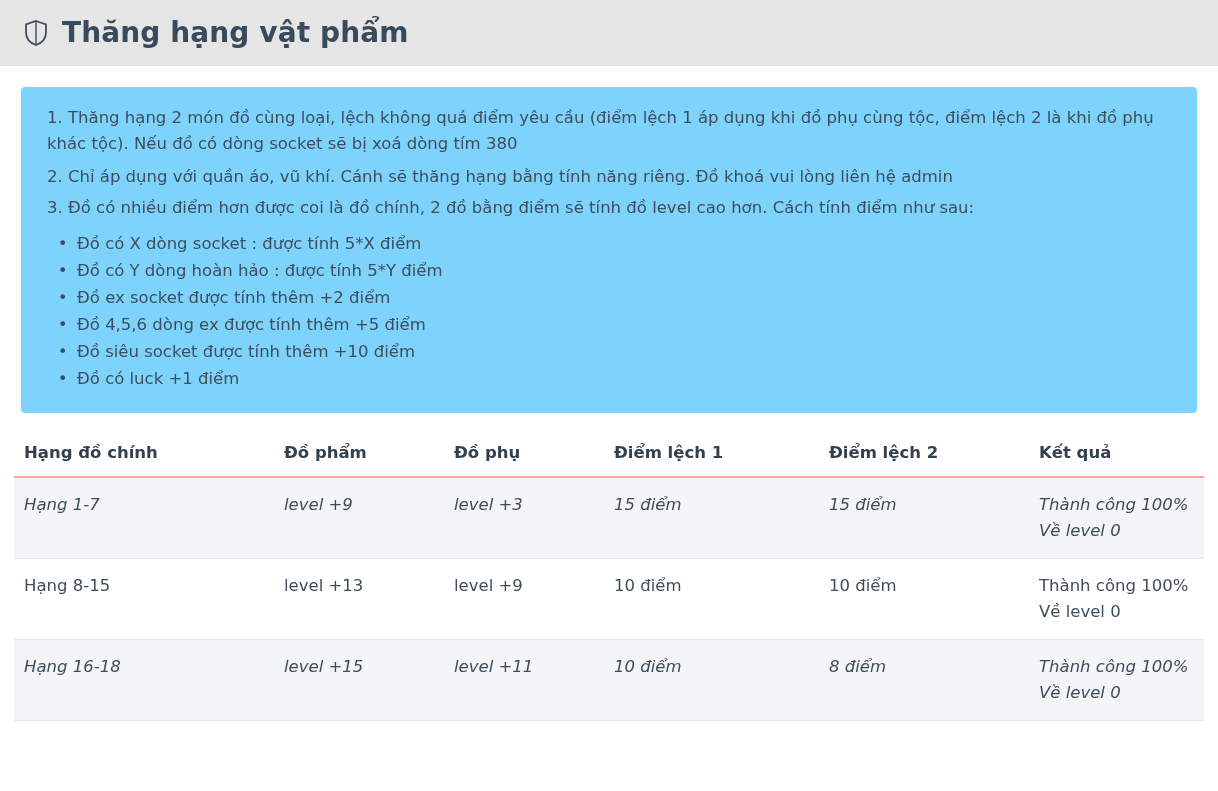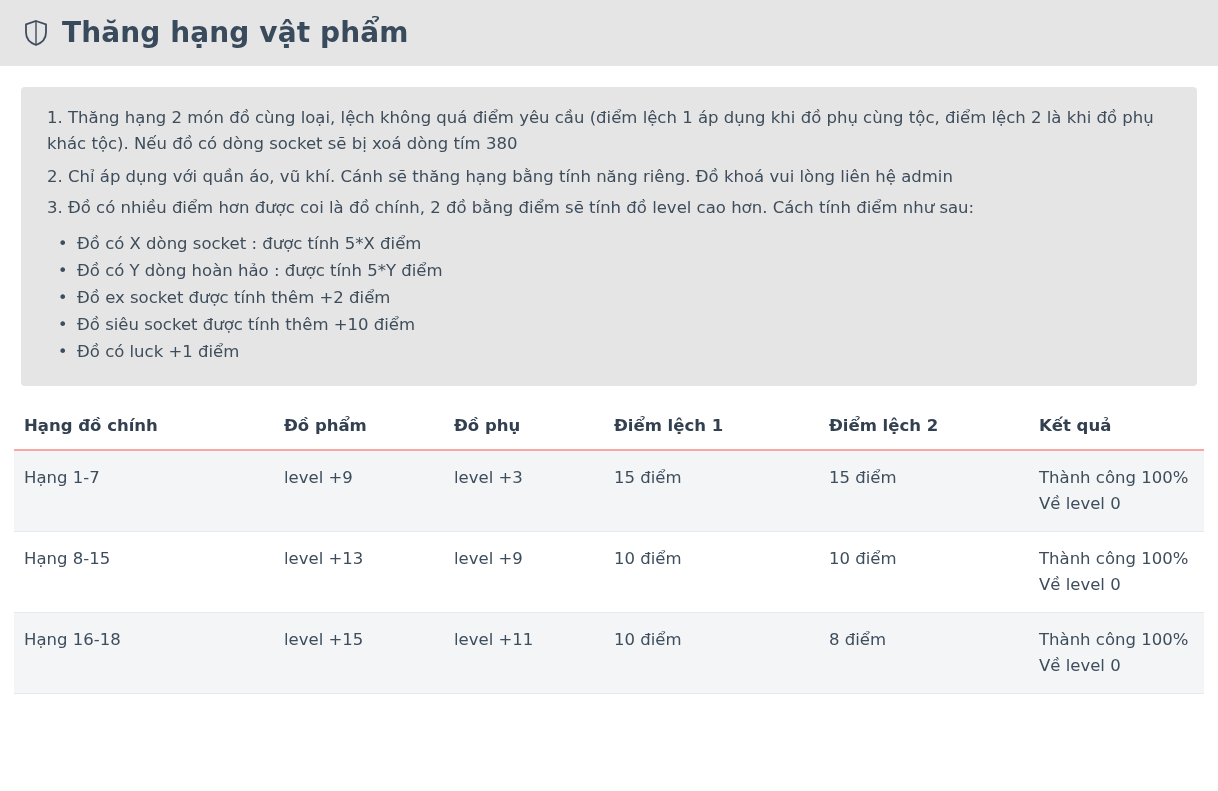--- a/index.html
+++ b/index.html
@@ -42,21 +42,21 @@
   .header-title {
     font-size: 28px;
     font-weight: bold;
     color: #384a5b;
     letter-spacing: 0.1px;
     line-height: 34px;
   }
   
   .notice {
     margin: 21px 21px 0 21px;
-    background: #e5e5e5;
+    background: #7dd3fc;
     border-radius: 4px;
     padding: 18px 26px 20px 26px;
     box-sizing: border-box;
     width: 1176px;
   }
   .notice p {
     margin: 0 0 5px 0;
     font-size: 16.5px;
     line-height: 26px;
     color: #3e4d5c;
@@ -106,20 +106,21 @@
   }
   tbody td {
     padding: 14px 10px 14px 10px;
     color: #3e4d5c;
     border-bottom: 1px solid #e6e9ec;
     vertical-align: top;
     line-height: 26px;
   }
   tbody tr.odd td {
     background: #f3f5f7;
+    font-style: italic;
   }
   tbody tr:last-child td {
     border-bottom: 1px solid #e6e9ec;
   }
   .col-1 { width: 240px; }
   .col-2 { width: 150px; }
   .col-3 { width: 140px; }
   .col-4 { width: 195px; }
   .col-5 { width: 190px; }
   .col-6 { width: auto; }
@@ -141,20 +142,21 @@
   </div>
 
   <div class="notice">
     <p class="wrap">1. Thăng hạng 2 món đồ cùng loại, lệch không quá điểm yêu cầu (điểm lệch 1 áp dụng khi đồ phụ cùng tộc, điểm lệch 2 là khi đồ phụ khác tộc). Nếu đồ có dòng socket sẽ bị xoá dòng tím 380</p>
     <p>2. Chỉ áp dụng với quần áo, vũ khí. Cánh sẽ thăng hạng bằng tính năng riêng. Đồ khoá vui lòng liên hệ admin</p>
     <p>3. Đồ có nhiều điểm hơn được coi là đồ chính, 2 đồ bằng điểm sẽ tính đồ level cao hơn. Cách tính điểm như sau:</p>
     <ul>
       <li>Đồ có X dòng socket : được tính 5*X điểm</li>
       <li>Đồ có Y dòng hoàn hảo : được tính 5*Y điểm</li>
       <li>Đồ ex socket được tính thêm +2 điểm</li>
+      <li>Đồ 4,5,6 dòng ex được tính thêm +5 điểm</li>
       <li>Đồ siêu socket được tính thêm +10 điểm</li>
       <li>Đồ có luck +1 điểm</li>
     </ul>
   </div>
 
   <div class="table-wrap">
     <table>
       <thead>
         <tr>
           <th class="col-1">Hạng đồ chính</th>

